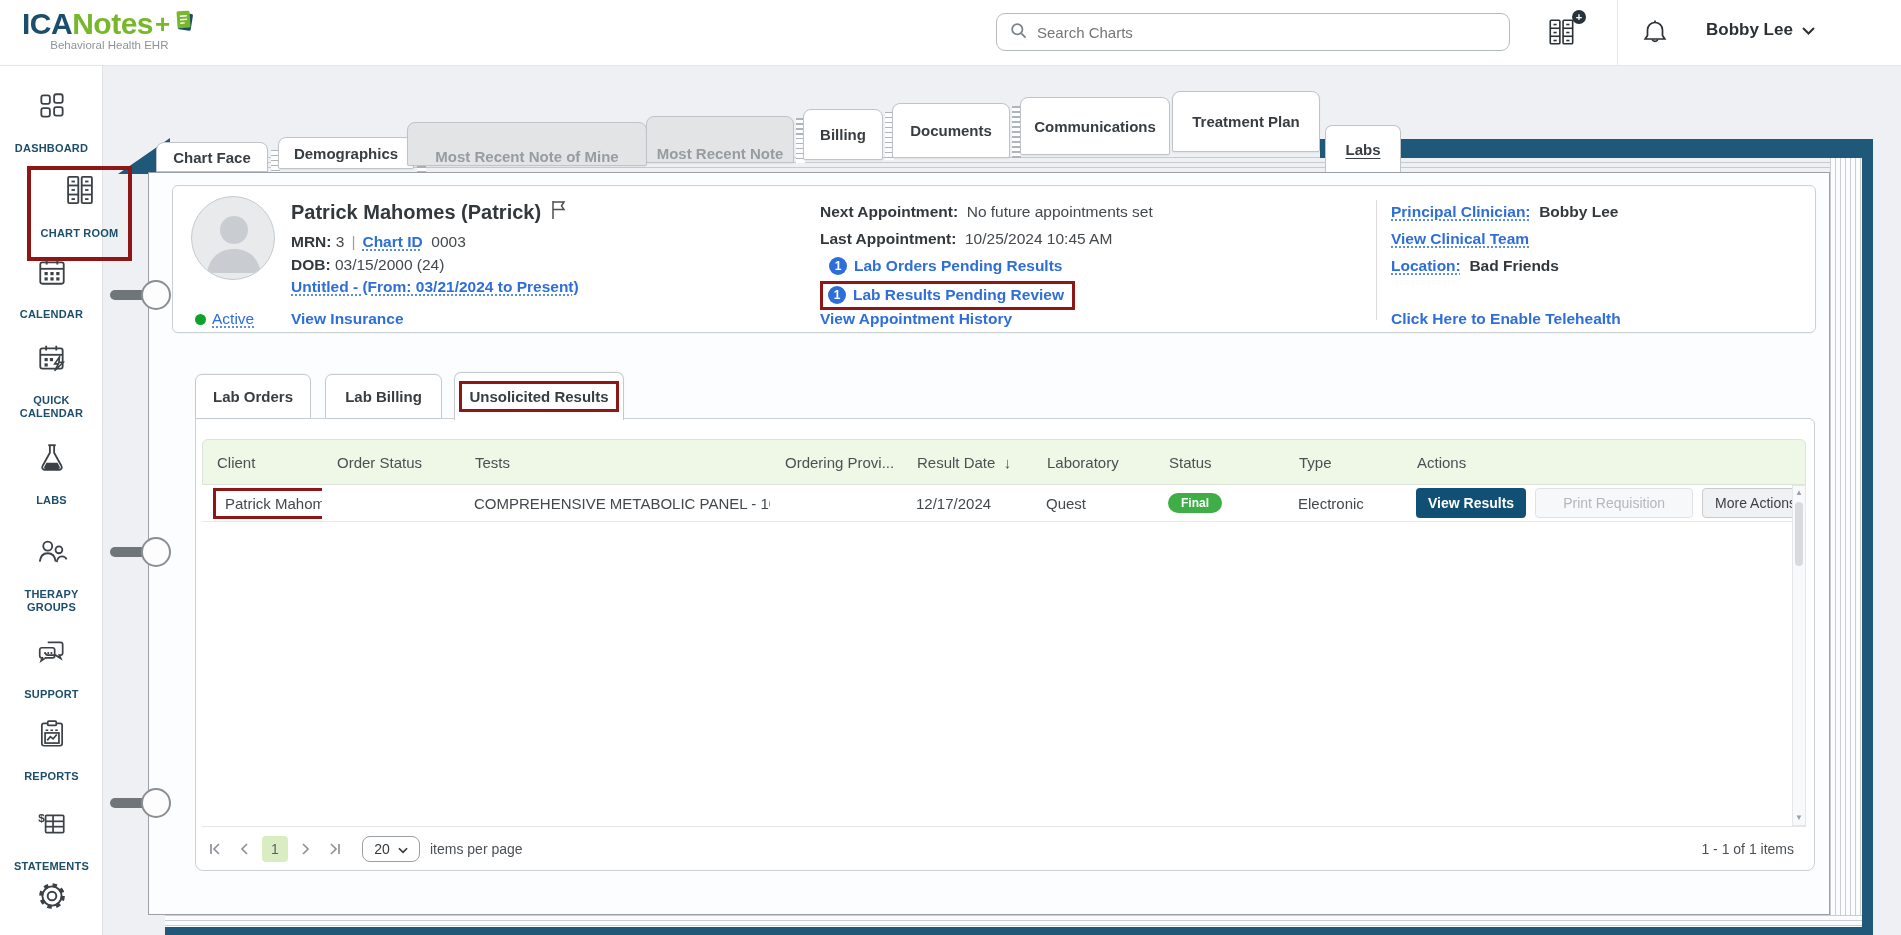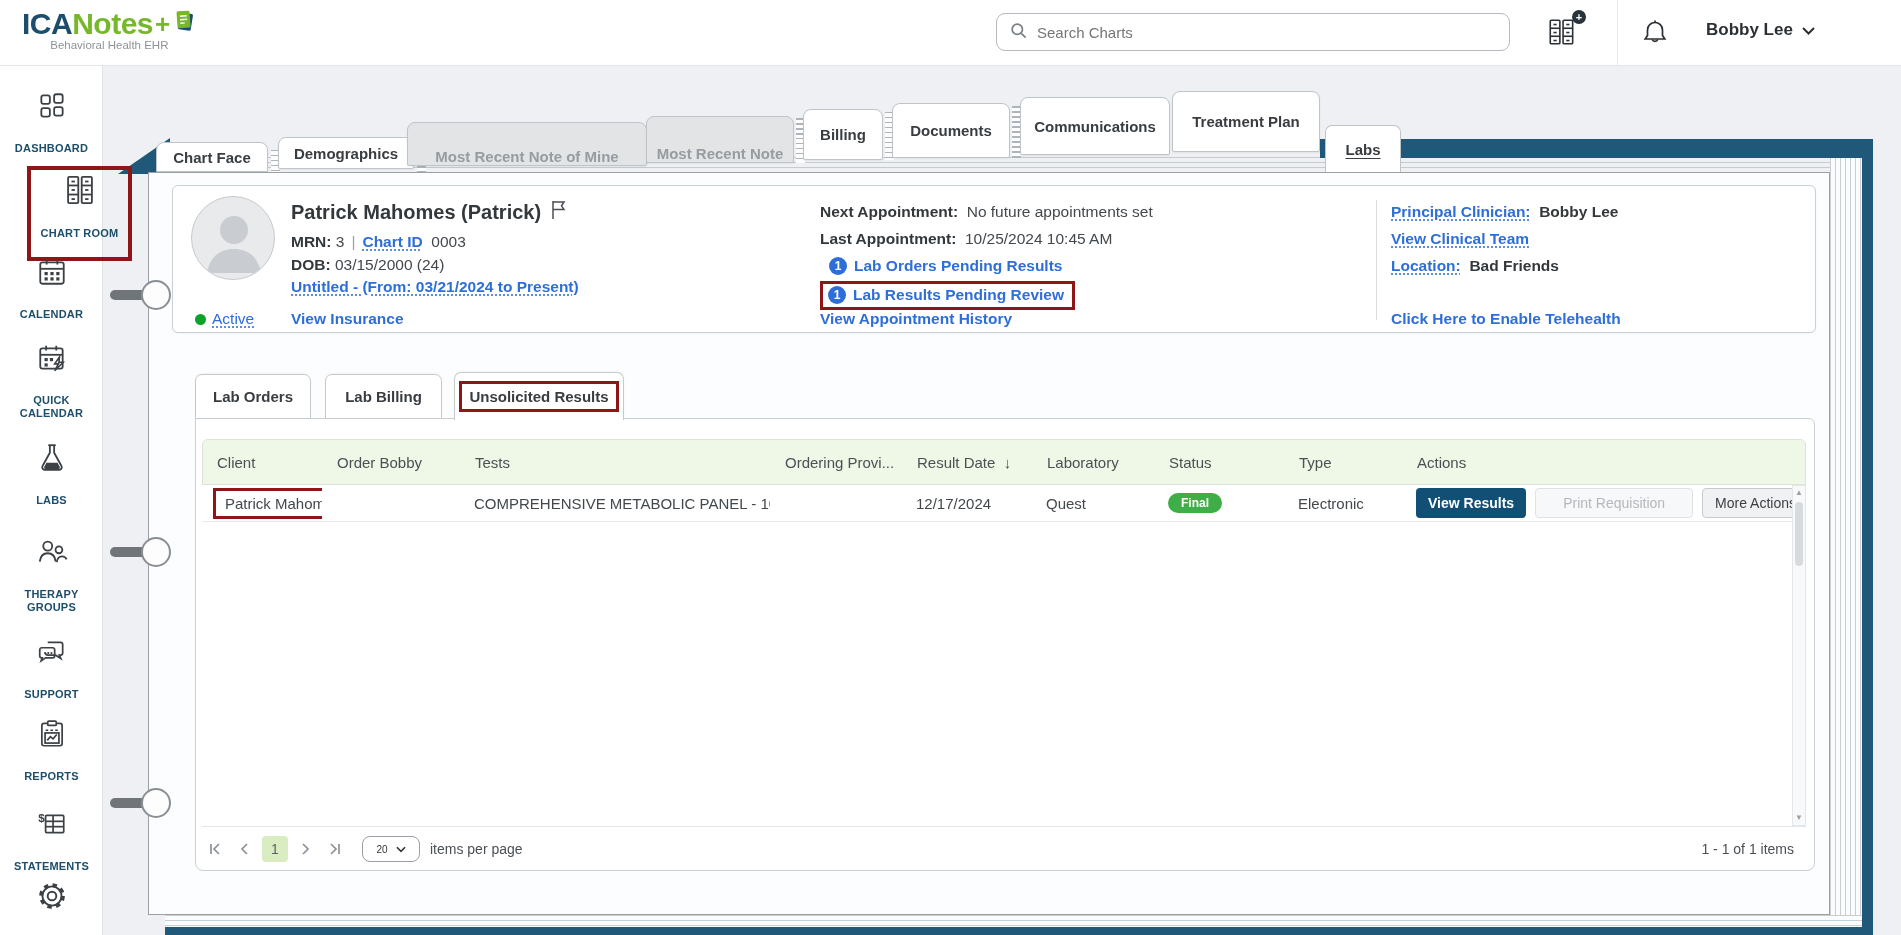--- a/index.html
+++ b/index.html
@@ -73,21 +73,21 @@
   .pill{display:inline-block;background:#3fae47;color:#fff;font-size:12px;font-weight:bold;padding:3px 13px;border-radius:12px;}
   .btn-view{background:var(--btn);color:#fff;font-size:14px;font-weight:bold;border:none;border-radius:4px;padding:7px 12px;cursor:pointer;}
   .btn-print{background:#f7f8f9;color:#b3b8bd;font-size:14px;border:1px solid #dfe2e5;border-radius:4px;padding:6px 27px;cursor:pointer;}
   .btn-more{background:#eff1f2;color:#3a3f44;font-size:14px;border:1px solid #c7cbd0;border-radius:4px;padding:6px 12px;cursor:pointer;display:inline-flex;align-items:center;gap:8px;}
   .bodyline{position:absolute;left:6px;top:407px;width:1604px;border-top:1px solid #e3e6e9;}
   .scrollbar{position:absolute;left:1596px;top:66px;width:14px;height:341px;background:#f8f9fa;border:1px solid #e4e7ea;font-size:8px;color:#9aa0a6;text-align:center;cursor:pointer;}
   .sb-up{line-height:14px;} .sb-thumb{margin:2px auto 0;width:8px;height:64px;background:#d8dbde;border-radius:4px;} .sb-down{position:absolute;bottom:0;left:0;right:0;line-height:14px;}
   .pgbar{position:absolute;left:6px;top:412px;width:1604px;height:36px;display:flex;align-items:center;}
   .pgbtn{width:26px;height:26px;display:flex;align-items:center;justify-content:center;cursor:pointer;margin-right:4px;border-radius:4px;}
   .pgbtn.current{background:#daecc1;color:#5a5f64;font-size:14px;}
-  .pgsel{width:58px;height:26px;border:1px solid #9aa0a6;border-radius:8px;display:flex;align-items:center;justify-content:center;gap:8px;font-size:10px;color:#33383c;margin-left:10px;cursor:pointer;background:#fff;}
+  .pgsel{width:58px;height:26px;border:1px solid #9aa0a6;border-radius:8px;display:flex;align-items:center;justify-content:center;gap:8px;font-size:14px;color:#33383c;margin-left:10px;cursor:pointer;background:#fff;}
   .pglabel{font-size:14px;color:#4b5055;margin-left:10px;}
   .pgrange{position:absolute;right:12px;font-size:14px;color:#4b5055;}
 </style>
 </head>
 <body>
 
 <div class="app">
 
   <div class="header">
     <div class="logo">
@@ -410,21 +410,21 @@
         <span>Lab Billing</span>
       </div>
     <div class="subtab active" style="left:305px;top:199px;width:170px;background:#fff;">
       <span class="rlabel">Unsolicited Results</span>
     </div>
 
     <div class="panel">
 
       <div class="thead">
         <div class="hc">Client</div>
-        <div class="hc">Order Bobby</div>
+        <div class="hc">Order Status</div>
         <div class="hc">Tests</div>
         <div class="hc">Ordering Provi...</div>
         <div class="hc">
           <span>Result Date</span>&nbsp;
           <span>↓</span>
         </div>
         <div class="hc">Laboratory</div>
         <div class="hc">Status</div>
         <div class="hc">Type</div>
         <div class="hc">Actions</div>

